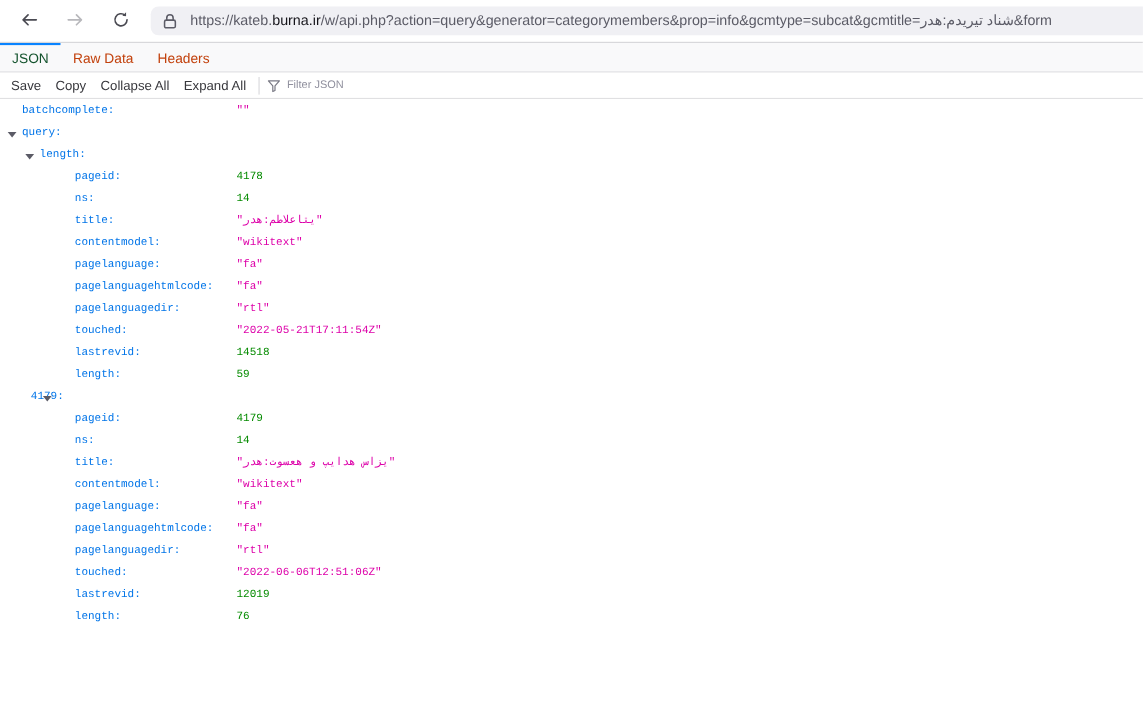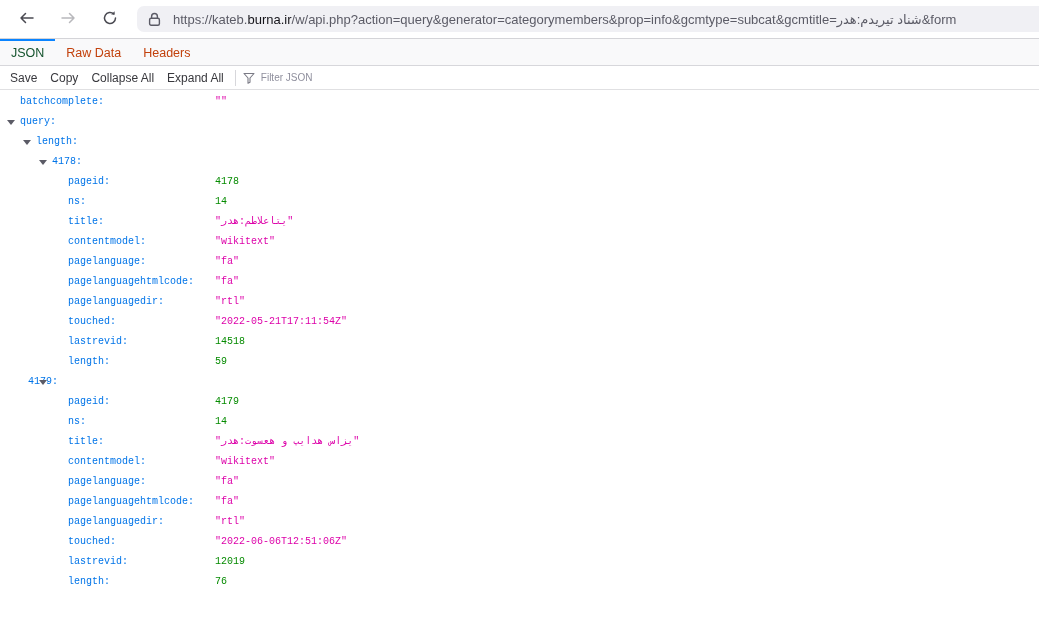--- a/index.html
+++ b/index.html
@@ -107,21 +107,20 @@
         <path d="M1 1.5h10L7 6v4.2L5 11.2V6Z" fill="none" stroke="#7a7a85" stroke-width="1.1" stroke-linejoin="round"></path>
       </svg>
   </span>
   <input class="filter-input" type="text" placeholder="Filter JSON" style="">
 </div>
 
 <div class="tree">
     <div class="row"><span class="key" style="margin-left: 20px; font-family: Liberation Mono, monospace;">batchcomplete:</span><span class="val str">""</span></div>
     <div class="row"><span class="tri" style="left: 7px;"></span><span class="key" style="margin-left: 20px;">query:</span></div>
     <div class="row"><span class="tri" style="left: 23px;"></span><span class="key" style="margin-left: 36px;">length:</span></div>
-    <div class="row"><span class="tri" style="left: 39px;"></span><span class="key" style="margin-left: 52px;">4178:</span></div>
     <div class="row"><span class="key" style="margin-left: 68px;">pageid:</span><span class="val num">4178</span></div>
     <div class="row"><span class="key" style="margin-left: 68px;">ns:</span><span class="val num">14</span></div>
     <div class="row"><span class="key" style="margin-left: 68px;">title:</span><span class="val str bidi">"رده:مطالعاتی"</span></div>
     <div class="row"><span class="key" style="margin-left: 68px;">contentmodel:</span><span class="val str">"wikitext"</span></div>
     <div class="row"><span class="key" style="margin-left: 68px;">pagelanguage:</span><span class="val str">"fa"</span></div>
     <div class="row"><span class="key" style="margin-left: 68px;">pagelanguagehtmlcode:</span><span class="val str">"fa"</span></div>
     <div class="row"><span class="key" style="margin-left: 68px;">pagelanguagedir:</span><span class="val str">"rtl"</span></div>
     <div class="row"><span class="key" style="margin-left: 68px;">touched:</span><span class="val str">"2022-05-21T17:11:54Z"</span></div>
     <div class="row"><span class="key" style="margin-left: 68px;">lastrevid:</span><span class="val num">14518</span></div>
     <div class="row"><span class="key" style="margin-left: 68px;">length:</span><span class="val num">59</span></div>

